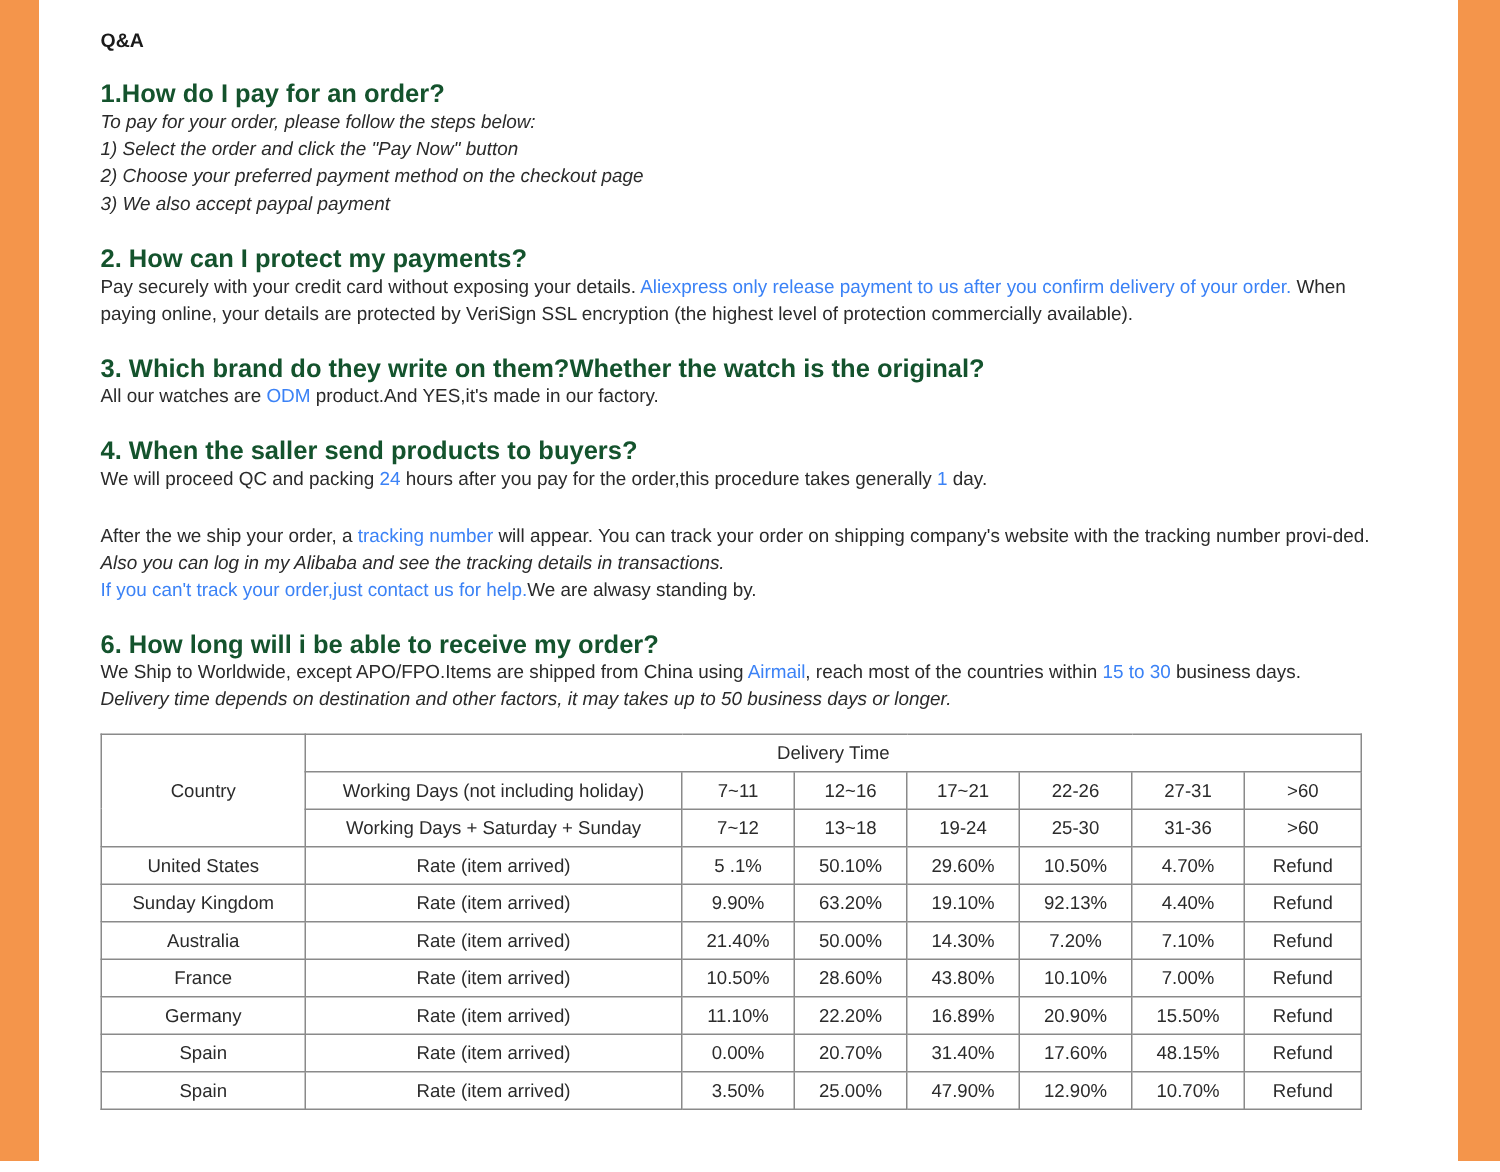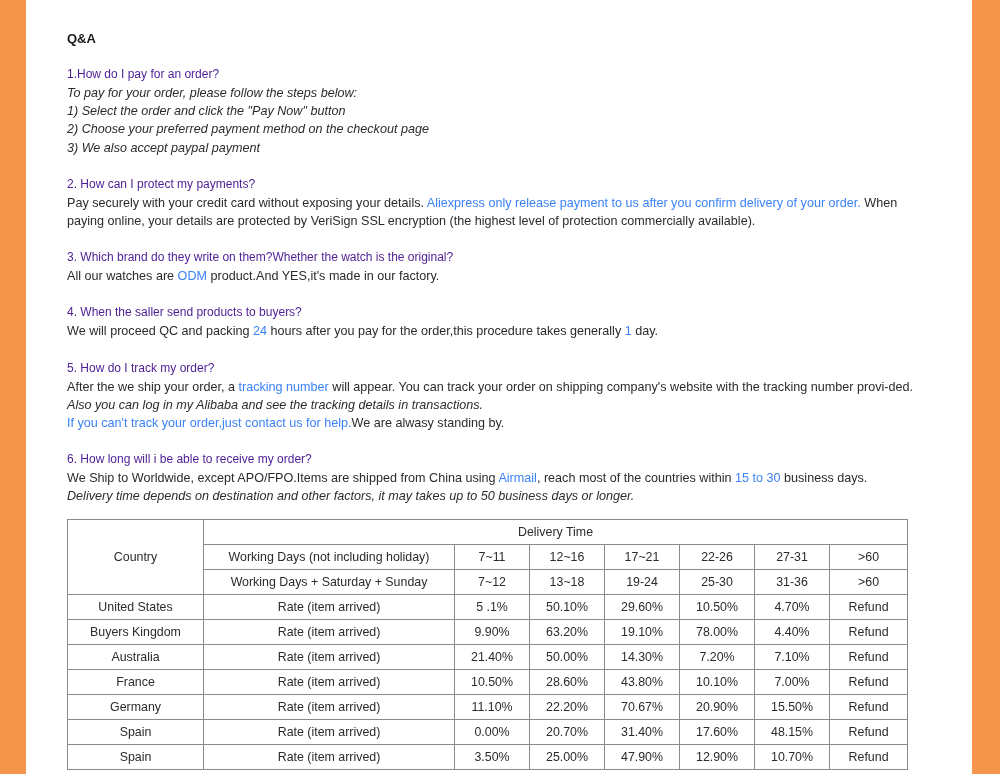--- a/index.html
+++ b/index.html
@@ -29,41 +29,41 @@
     width: 26px;
     height: 774px;
     background: #f4954b;
   }
   .side-bar.left  { left: 0; }
   .side-bar.right { left: 972px; width: 28px; }
 
   .content {
     position: absolute;
     left: 67px;
-    top: 16px;
+    top: 4px;
     width: 860px;
   }
 
   h1.qa-title {
     font-size: 13px;
     font-weight: bold;
     color: #1a1a1a;
     margin: 0;
     padding: 15px 0 0 0;
     line-height: 16px;
   }
 
   .section {
     margin-top: 19px;
   }
 
   .q-heading {
-    font-size: 12px;
-    font-weight: normal;
-    color: #4c1d95;
+    font-size: 17px;
+    font-weight: bold;
+    color: #14532d;
     line-height: 17px;
     margin: 0 0 1px 0;
   }
 
   .line {
     font-size: 12.6px;
     color: #2b2b2b;
     line-height: 18.2px;
     margin: 0;
     white-space: pre-wrap;
@@ -137,21 +137,20 @@
       <div class="q-heading">3. Which brand do they write on them?Whether the watch is the original?</div>
       <p class="para"><span>All our watches are </span><span class="red">ODM</span><span> product.And YES,it's made in our factory.</span></p>
     </div>
 
     <div class="section">
       <div class="q-heading">4. When the saller send products to buyers?</div>
       <p class="para"><span> We will proceed QC and packing </span><span class="red">24</span><span> hours after you pay for the order,this procedure takes generally </span><span class="red">1</span><span> day.</span></p>
     </div>
 
     <div class="section">
-      <div class="q-heading">5. How do I track my order?</div>
       <p class="para"><span>After the we ship your order, a </span><span class="red">tracking number</span><span> will appear. You can track your order on shipping company's website with the tracking number provi-ded.</span></p>
       <div class="line">Also you can log in my Alibaba and see the tracking details in transactions.</div>
       <p class="para"><span class="red">If you can't track your order,just contact us for help.</span><span>We are alwasy standing by.</span></p>
     </div>
 
     <div class="section">
       <div class="q-heading">6. How long will i be able to receive my order?</div>
       <p class="para"><span>We Ship to Worldwide, except APO/FPO.Items are shipped from China using </span><span class="red">Airmail</span><span>, reach most of the countries within </span><span class="red">15 to 30</span><span> business days.</span></p>
       <div class="line">Delivery time depends on destination and other factors, it may takes up to 50 business days or longer.</div>
     </div>
@@ -196,26 +195,26 @@
             <td>United States</td>
             <td>Rate (item arrived)</td>
             <td>5 .1%</td>
             <td>50.10%</td>
             <td>29.60%</td>
             <td>10.50%</td>
             <td>4.70%</td>
             <td>Refund</td>
           </tr>
           <tr>
-            <td>Buyers Kingdom</td>
+            <td>Sunday Kingdom</td>
             <td>Rate (item arrived)</td>
             <td>9.90%</td>
             <td>63.20%</td>
             <td>19.10%</td>
-            <td>78.00%</td>
+            <td>92.13%</td>
             <td>4.40%</td>
             <td>Refund</td>
           </tr>
           <tr>
             <td>Australia</td>
             <td>Rate (item arrived)</td>
             <td>21.40%</td>
             <td>50.00%</td>
             <td>14.30%</td>
             <td>7.20%</td>
@@ -230,21 +229,21 @@
             <td>43.80%</td>
             <td>10.10%</td>
             <td>7.00%</td>
             <td>Refund</td>
           </tr>
           <tr>
             <td>Germany</td>
             <td>Rate (item arrived)</td>
             <td>11.10%</td>
             <td>22.20%</td>
-            <td>70.67%</td>
+            <td>16.89%</td>
             <td>20.90%</td>
             <td>15.50%</td>
             <td>Refund</td>
           </tr>
           <tr>
             <td>Spain</td>
             <td>Rate (item arrived)</td>
             <td>0.00%</td>
             <td>20.70%</td>
             <td>31.40%</td>

